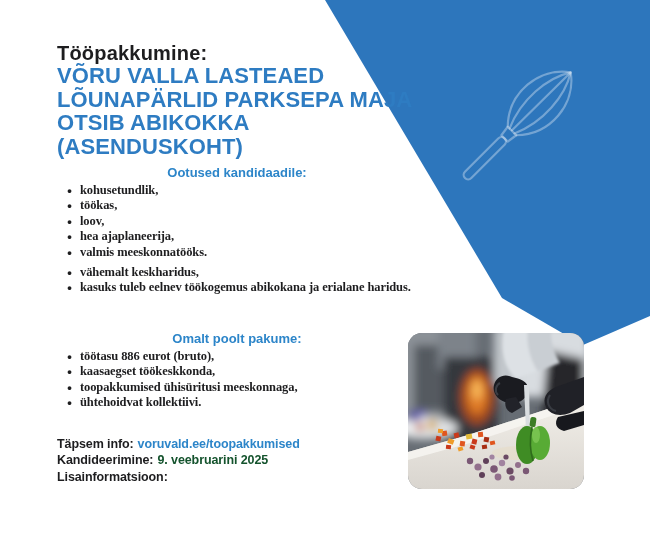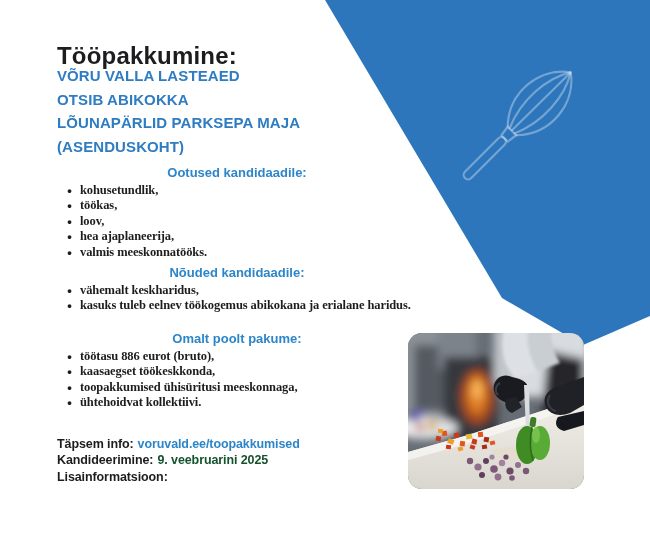--- a/index.html
+++ b/index.html
@@ -19,26 +19,26 @@
     transform:rotate(45deg);z-index:2;
   }
   
   .photo{
     position:absolute;left:408px;top:333px;width:176px;height:156px;
     border-radius:14px;overflow:hidden;z-index:3;
   }
   .photo svg{display:block;width:176px;height:156px;}
   
   .title{
-    position:absolute;left:57px;top:42px;font-size:24px;font-weight:700;
+    position:absolute;left:57px;top:42px;font-size:20px;font-weight:700;
     color:#1d1d1f;z-index:4;letter-spacing:.2px;
   }
   .headline{
     position:absolute;left:57px;top:64px;width:370px;z-index:4;
-    font-size:15px;line-height:23.5px;font-weight:700;color:#2e7cc2;letter-spacing:.1px;
+    font-size:22px;line-height:23.5px;font-weight:700;color:#2e7cc2;letter-spacing:.1px;
   }
   .sec{position:absolute;left:57px;width:360px;z-index:4;}
   .sec-1{top:165px;}
   .sec-2{top:265px;}
   .sec-3{top:331px;}
   .sec h3{
     margin:0 0 3px 0;font-size:13px;line-height:15px;font-weight:700;color:#2c85c9;text-align:center;
   }
   .sec ul{list-style:none;margin:0;padding:0 0 0 8px;width:348px;}
   .sec li{
@@ -156,22 +156,22 @@
         <circle cx="84" cy="124" r="2.6" fill="#a183a0"></circle>
         <circle cx="98" cy="124" r="2.6" fill="#6b4a64"></circle>
       </g>
     </svg>
   </div>
 
   <div class="title">Tööpakkumine:</div>
 
   <div class="headline">
     <div>VÕRU VALLA LASTEAED</div>
+    <div>LÕUNAPÄRLID PARKSEPA MAJA</div>
     <div>OTSIB ABIKOKKA</div>
-    <div>LÕUNAPÄRLID PARKSEPA MAJA</div>
     <div>(ASENDUSKOHT)</div>
   </div>
 
   <div class="sec sec-1">
     <h3>Ootused kandidaadile:</h3>
     <ul>
       <li>
           <span class="dot">•</span>
           <span class="li-text">kohusetundlik,</span>
         </li>
@@ -188,21 +188,20 @@
           <span class="li-text">hea ajaplaneerija,</span>
         </li>
       <li>
           <span class="dot">•</span>
           <span class="li-text">valmis meeskonnatööks.</span>
         </li>
     </ul>
   </div>
 
   <div class="sec sec-2">
-    <h3>Nõuded kandidaadile:</h3>
     <ul>
       <li>
           <span class="dot">•</span>
           <span class="li-text">vähemalt keskharidus,</span>
         </li>
       <li>
           <span class="dot">•</span>
           <span class="li-text">kasuks tuleb eelnev töökogemus abikokana ja erialane haridus.</span>
         </li>
     </ul>

